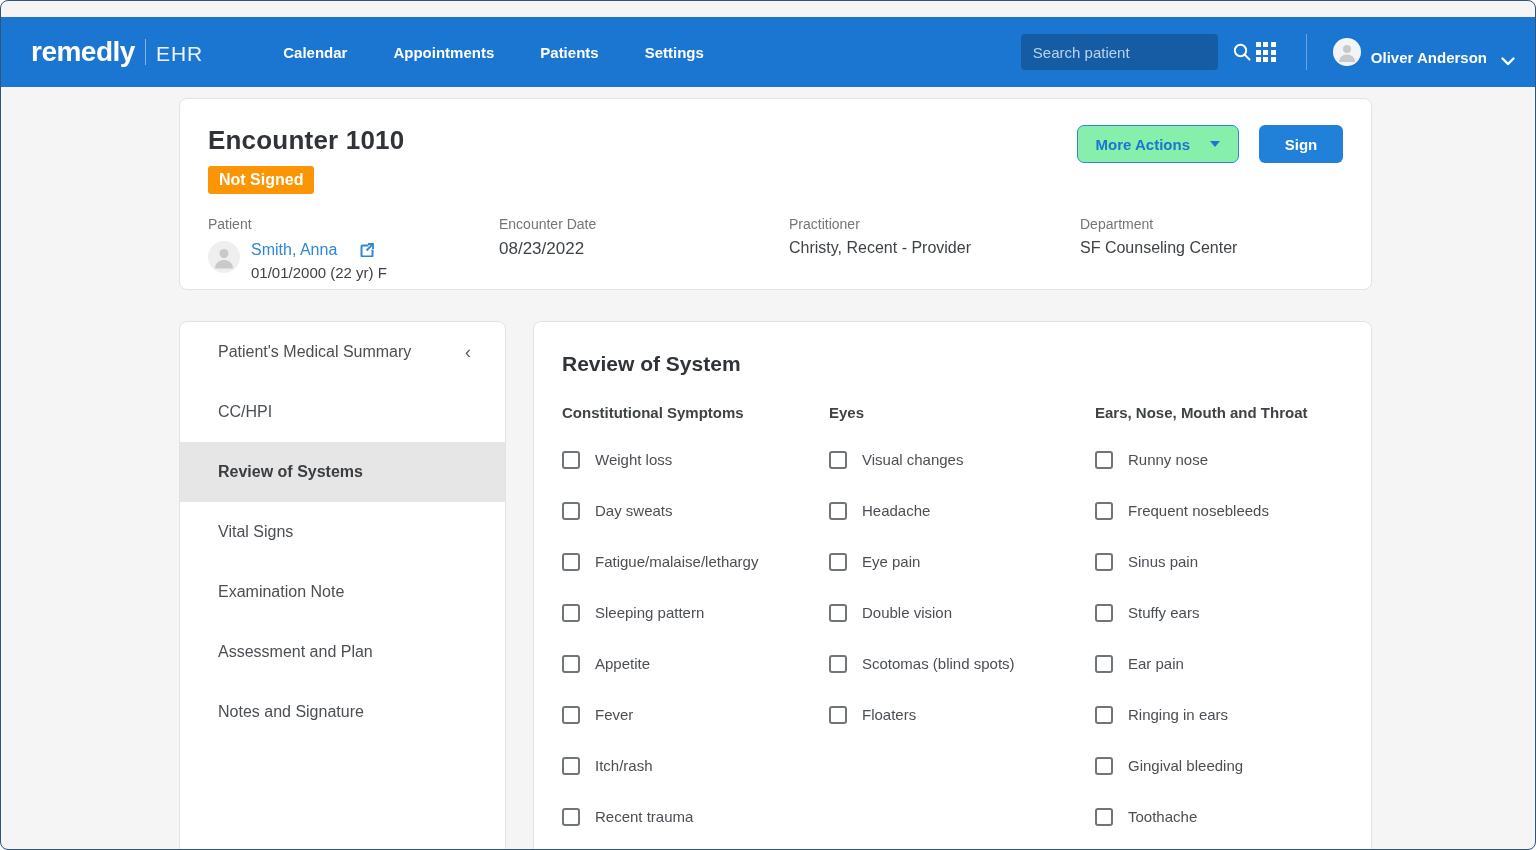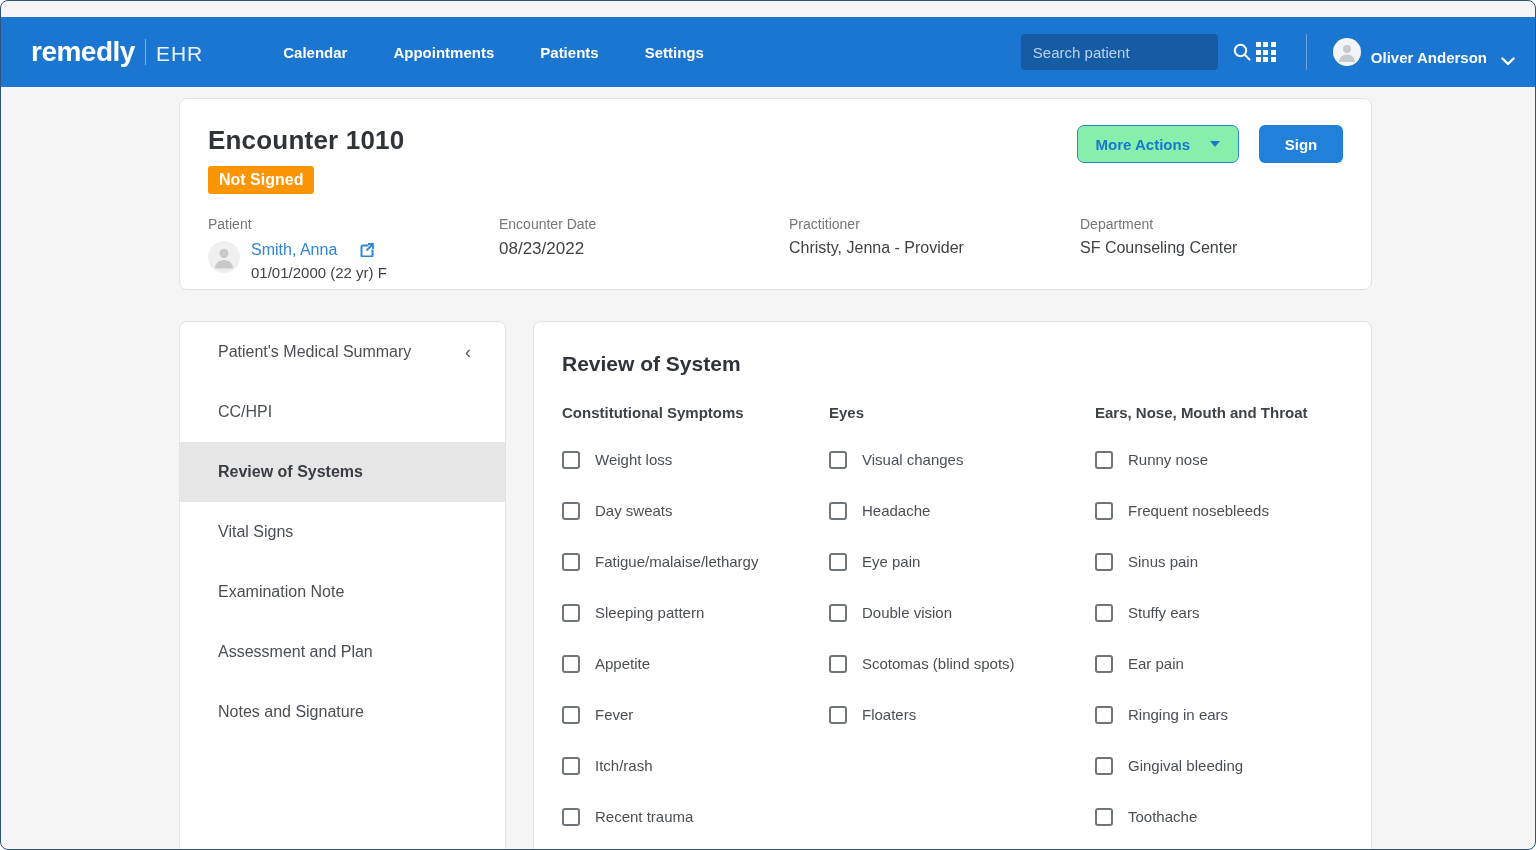--- a/index.html
+++ b/index.html
@@ -231,21 +231,21 @@
             <div class="patient-dob">01/01/2000 (22 yr) F</div>
           </div>
         </div>
       </div>
       <div>
         <div class="field-label">Encounter Date</div>
         <div class="field-value" style="font-size:17px;">08/23/2022</div>
       </div>
       <div>
         <div class="field-label">Practitioner</div>
-        <div class="field-value">Christy, Jenna - Provider</div>
+        <div class="field-value">Christy, Recent - Provider</div>
       </div>
       <div>
         <div class="field-label">Department</div>
         <div class="field-value">SF Counseling Center</div>
       </div>
     </div>
   </div>
 
   <div class="card sidebar-card">
     <div class="side-item">

